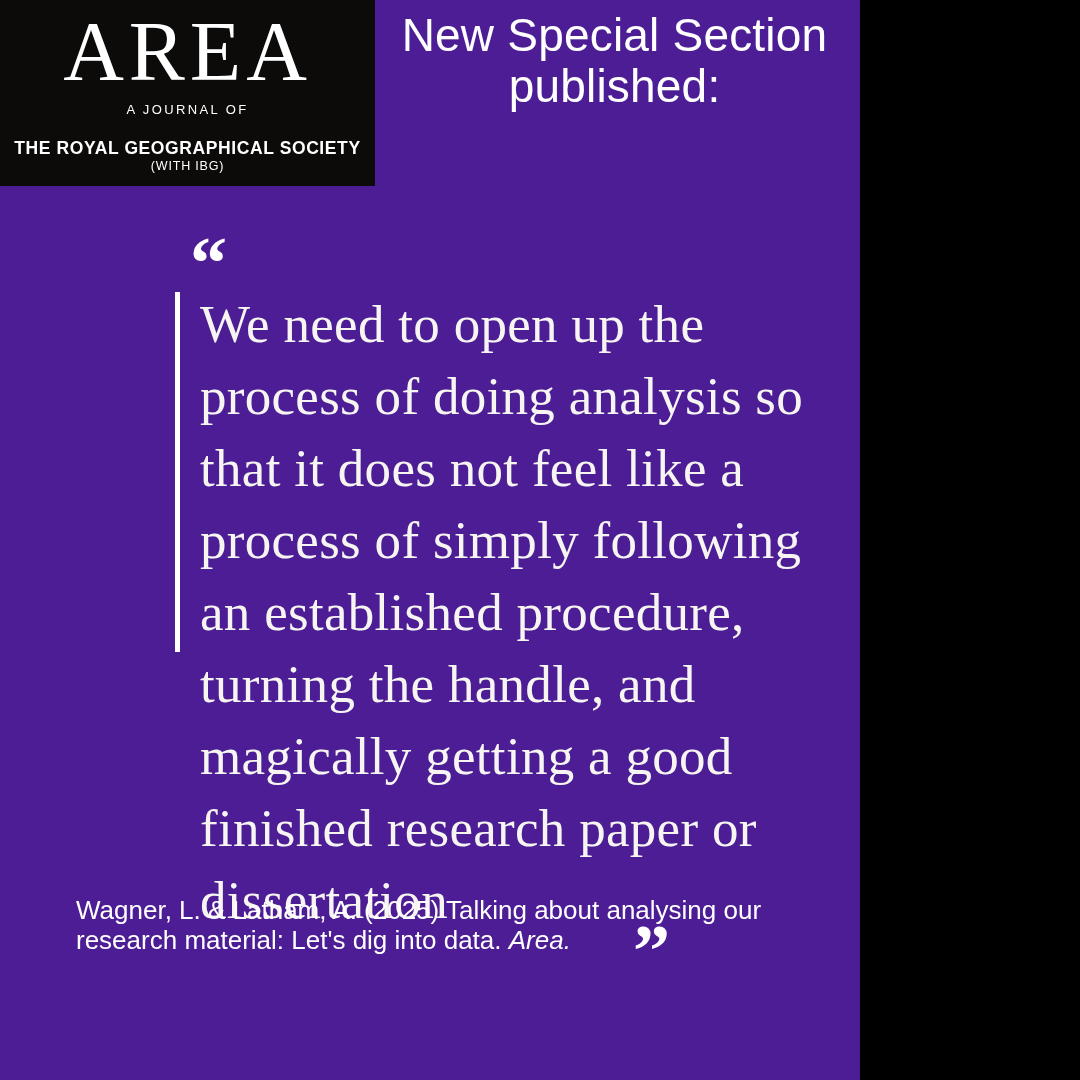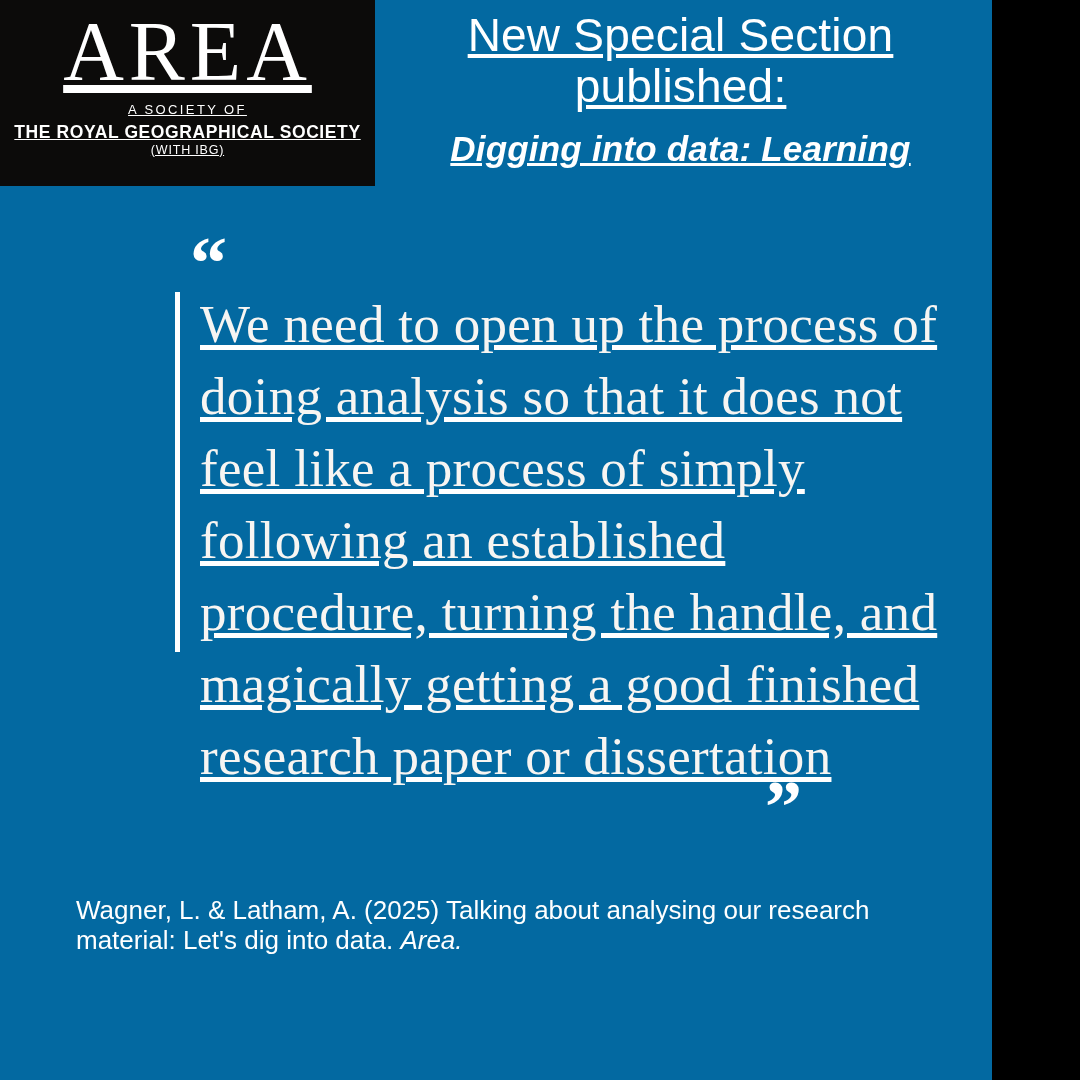--- a/index.html
+++ b/index.html
@@ -10,24 +10,23 @@
   body {
     width: 1080px;
     height: 1080px;
     overflow: hidden;
     font-family: "Liberation Sans", sans-serif;
     color: #ffffff;
   }
 
   .poster {
     position: relative;
-    width: 992px;
+    width: 860px;
     height: 1080px;
-    background: #0369a1;
-    text-decoration: underline;
+    background: #4c1d95;
   }
 
   
   .header {
     position: relative;
     display: flex;
     align-items: flex-start;
     height: 186px;
   }
 
@@ -60,21 +59,21 @@
     color: #ffffff;
     margin-top: 10px;
     font-weight: 400;
   }
 
   .logo-sub2 {
     font-size: 17.5px;
     letter-spacing: 0.6px;
     color: #ffffff;
     font-weight: bold;
-    margin-top: 5px;
+    margin-top: 21px;
     white-space: nowrap;
   }
 
   .logo-sub3 {
     font-size: 12.5px;
     letter-spacing: 0.8px;
     color: #ffffff;
     margin-top: 0;
     font-weight: 400;
   }
@@ -170,28 +169,27 @@
 </style>
 </head>
 <body>
 
 <div class="poster">
 
   <div class="header">
 
     <div class="logo-block">
       <div class="logo-title">AREA</div>
-      <div class="logo-sub1">A SOCIETY OF</div>
+      <div class="logo-sub1">A JOURNAL OF</div>
       <div class="logo-sub2">THE ROYAL GEOGRAPHICAL SOCIETY</div>
       <div class="logo-sub3">(WITH IBG)</div>
     </div>
 
     <div class="header-text">
       <div class="header-line1">New Special Section published:</div>
-      <div class="header-line2">Digging into data: Learning</div>
     </div>
 
   </div>
 
   <div class="quote-wrap">
     <div class="quote-mark-open">“</div>
     <div class="quote-bar"></div>
     <div class="quote-text">We need to open up the process of doing analysis so that it does not feel like a process of simply following an established procedure, turning the handle, and magically getting a good finished research paper or dissertation</div>
     <div class="quote-mark-close">”</div>
   </div>

